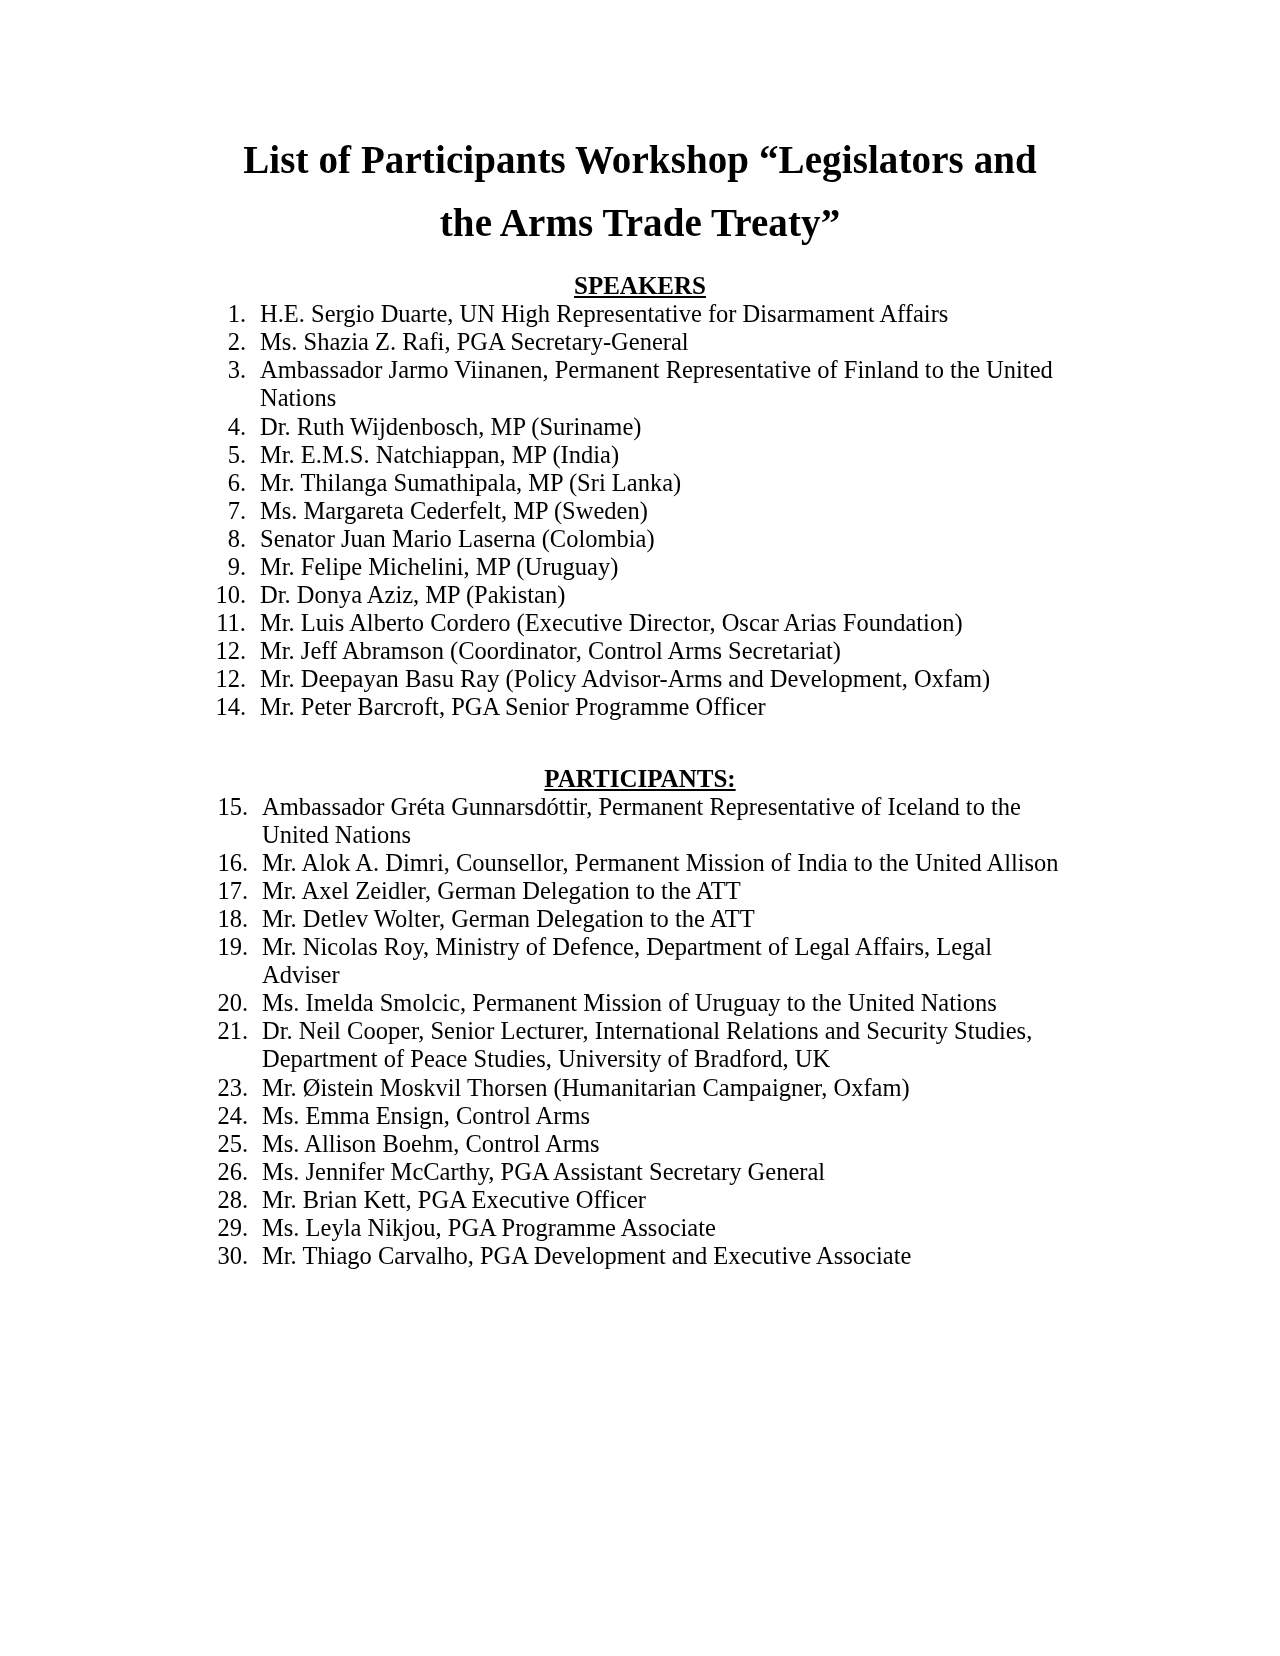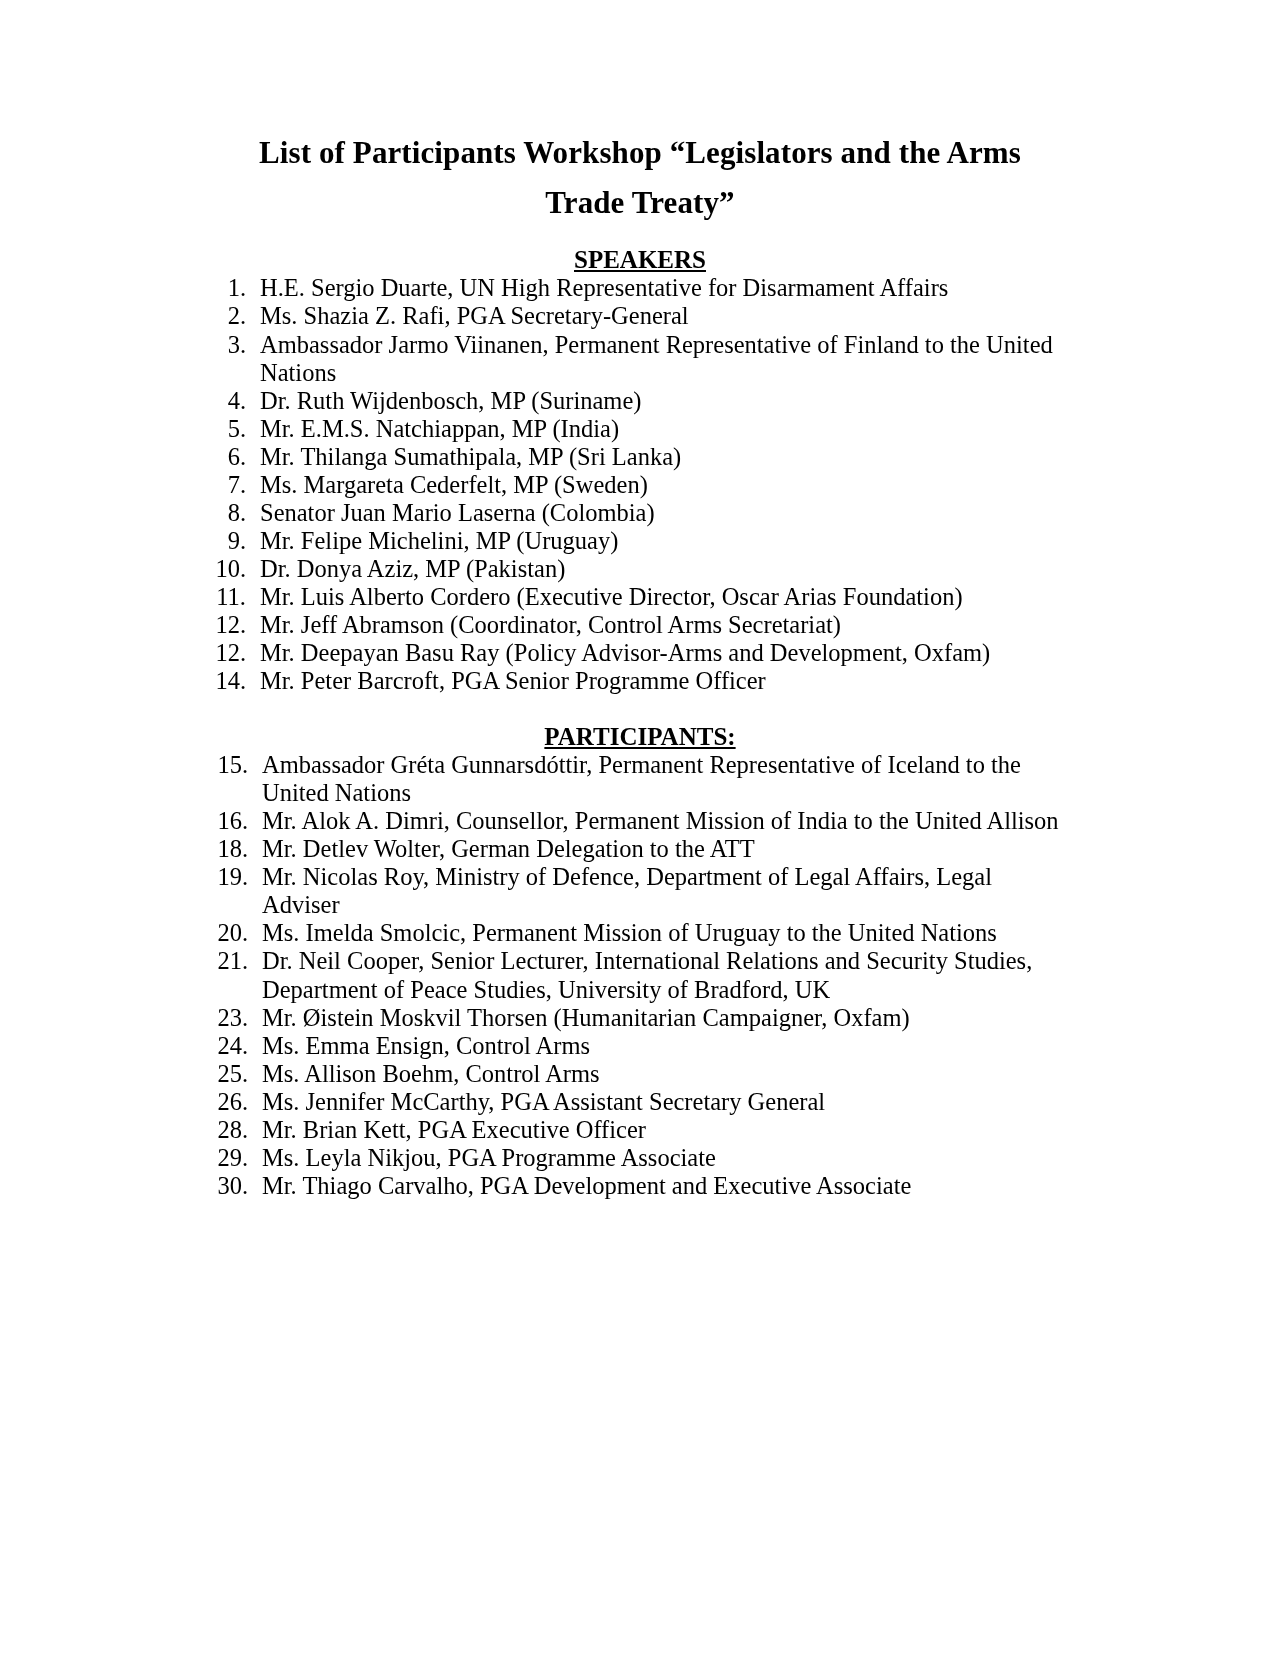--- a/index.html
+++ b/index.html
@@ -17,42 +17,42 @@
     font-family: "Liberation Serif", "DejaVu Serif", serif;
     color: #000000;
   }
   .content {
     position: absolute;
     left: 210px;
     top: 128px;
     width: 860px;
   }
   .doc-title {
-    font-size: 31px;
+    font-size: 39px;
     font-weight: bold;
     text-align: center;
     line-height: 1.62;
     letter-spacing: 0.1px;
     margin: 0 0 0 0;
     padding: 0 12px;
   }
   .section-head {
     font-size: 25px;
     font-weight: bold;
     text-align: center;
     text-decoration: underline;
     text-underline-offset: 2px;
     margin: 0;
     padding: 0;
   }
   .head-speakers {
     margin-top: 18px;
   }
   .head-participants {
-    margin-top: 28px;
+    margin-top: 44px;
   }
   ol.list {
     list-style: none;
     margin: 0;
     padding: 0;
   }
   .list-speakers {
     margin-top: 26px;
   }
   .list-participants {
@@ -158,20 +158,24 @@
     <ol class="list list-participants wide">
       <li>
           <span class="num">15.</span>
           <span class="txt">Ambassador Gréta Gunnarsdóttir, Permanent Representative of Iceland to the United Nations</span>
         </li>
       <li>
           <span class="num">16.</span>
           <span class="txt">Mr. Alok A. Dimri, Counsellor, Permanent Mission of India to the United Allison</span>
         </li>
       <li>
+          <span class="num">17.</span>
+          <span class="txt">Mr. Axel Zeidler, German Delegation to the ATT</span>
+        </li>
+      <li>
           <span class="num">18.</span>
           <span class="txt">Mr. Detlev Wolter, German Delegation to the ATT</span>
         </li>
       <li>
           <span class="num">19.</span>
           <span class="txt">Mr. Nicolas Roy, Ministry of Defence, Department of Legal Affairs, Legal Adviser</span>
         </li>
       <li>
           <span class="num">20.</span>
           <span class="txt">Ms. Imelda Smolcic, Permanent Mission of Uruguay to the United Nations</span>

